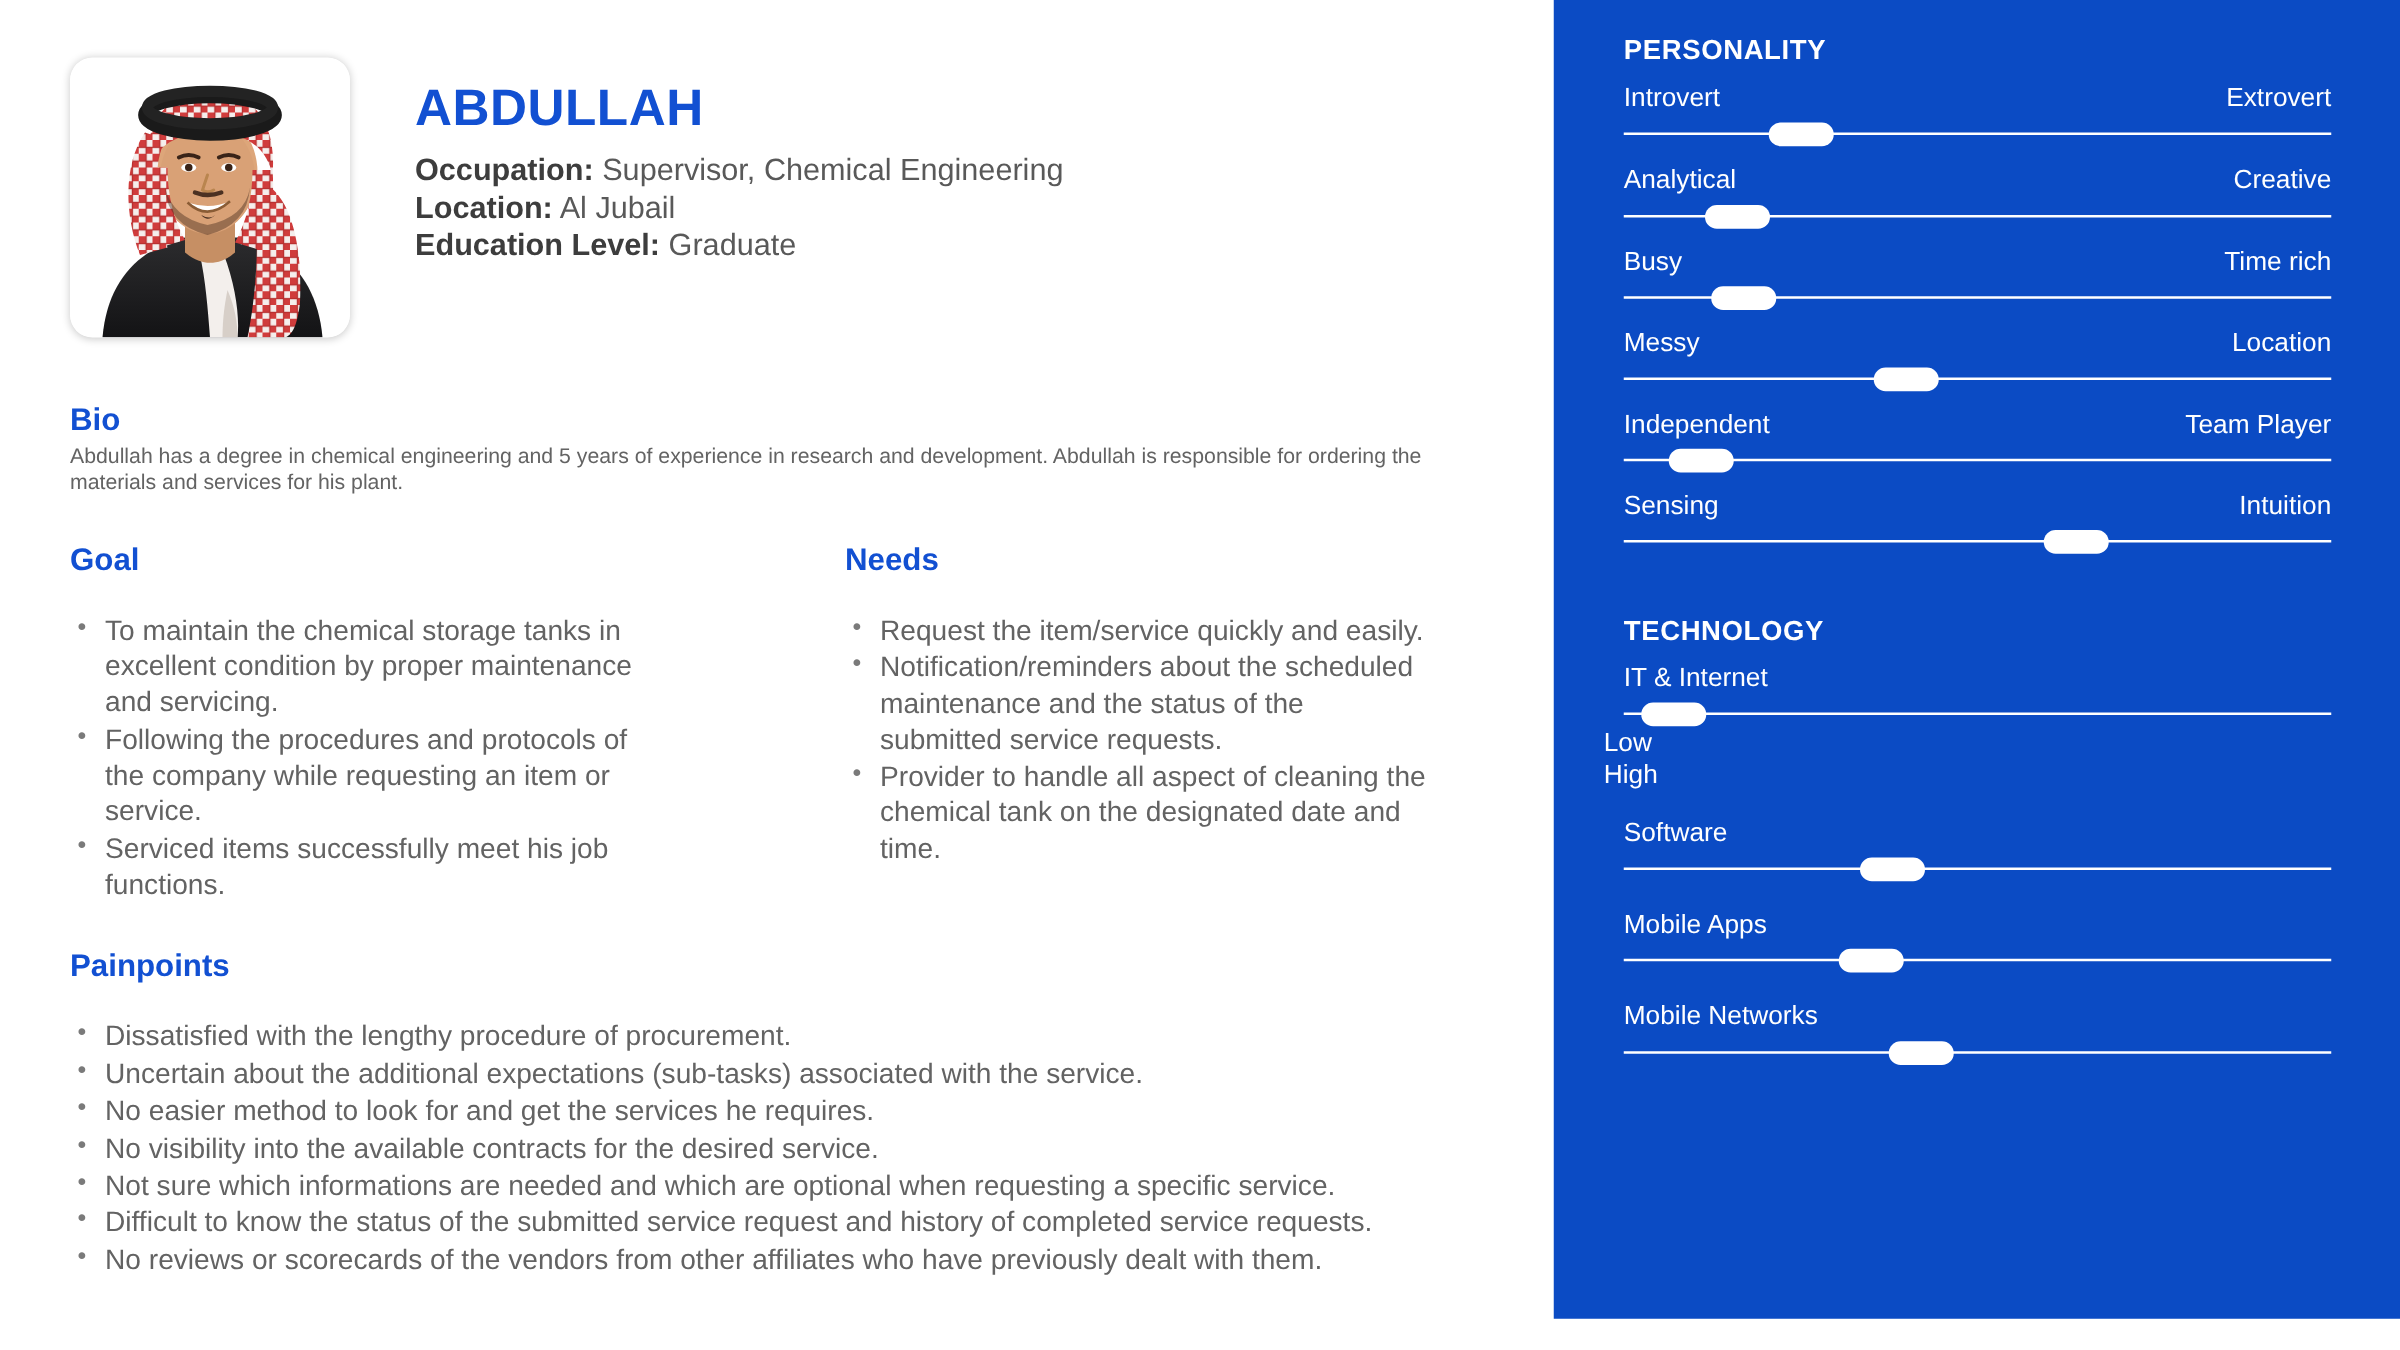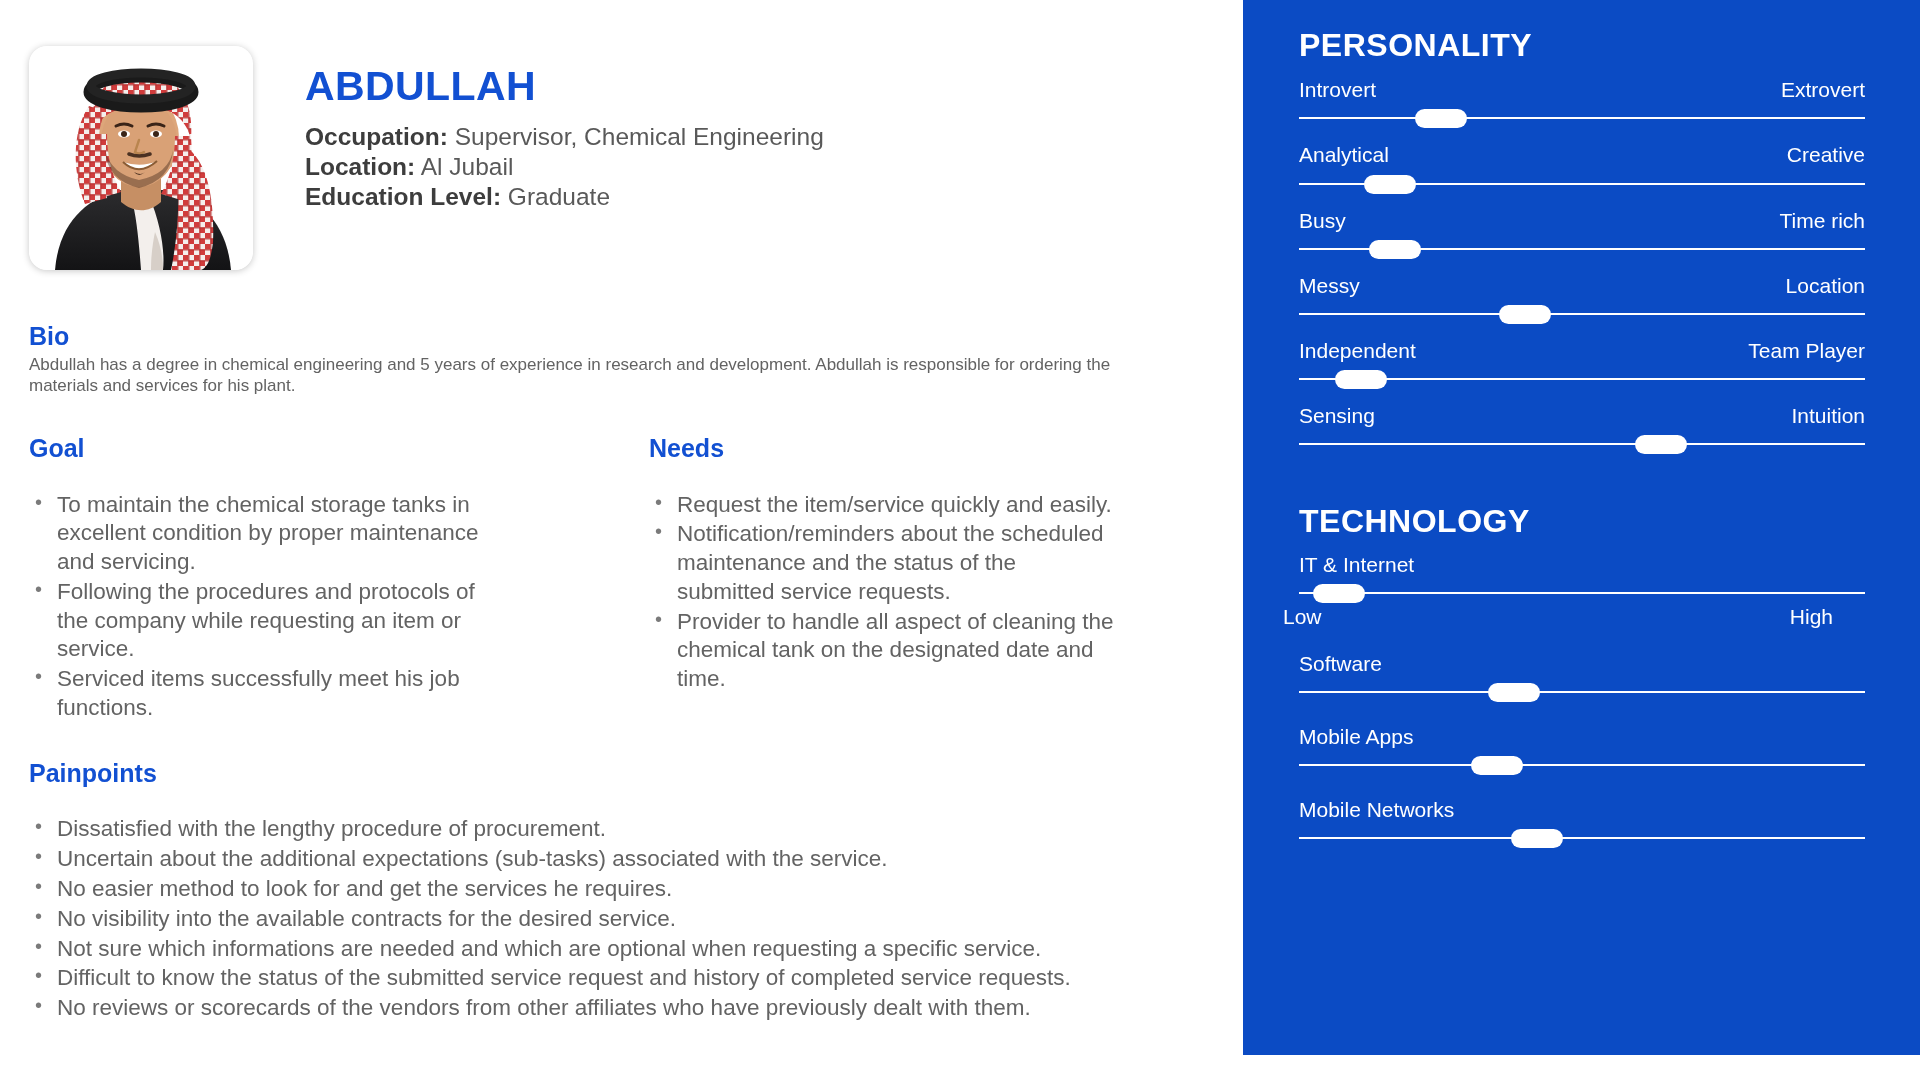--- a/index.html
+++ b/index.html
@@ -7,21 +7,21 @@
   body {
     font-family:"Liberation Sans", sans-serif;
     background:#ffffff;
     overflow:hidden;
     position:relative;
   }
 
   
   .left-col{
     position:absolute; left:0; top:0; width:1243px; height:1072px;
-    padding:46px 0 0 29px;
+    padding:46px 0 0 56px;
   }
 
   .header-row{ display:flex; align-items:flex-start; gap:52px; }
 
   .avatar-card{
     width:224px; height:224px; flex:0 0 224px;
     border-radius:18px; background:#fdfdfd;
     box-shadow:0 1px 7px rgba(0,0,0,.22);
     overflow:hidden; position:relative;
   }
@@ -66,21 +66,21 @@
   .pain-block{ margin-top:36px; }
   .pain-block ul.bul li{ max-width:1190px; }
 
   
   .right-panel{
     position:absolute; left:1243px; top:0; width:677px; height:1055px;
     background:#0B4BC4;
     padding:28px 55px 0 56px;
   }
   .panel-title{
-    font-size:32px; font-weight:bold; color:#ffffff; letter-spacing:.5px;
+    font-size:22px; font-weight:bold; color:#ffffff; letter-spacing:.5px;
     line-height:1.1;
   }
   .slider-group{ margin-top:4px; }
 
   .slider-row{ margin-top:14px; }
   .slider-labels{
     display:flex; justify-content:space-between; align-items:baseline;
     font-size:21px; color:#ffffff; line-height:1.2; margin-bottom:6px;
     white-space:nowrap;
   }
@@ -93,21 +93,21 @@
     background:#ffffff;
   }
   .knob{
     position:absolute; top:1px; width:52px; height:19px;
     background:#ffffff; border-radius:10px;
     transform:translateX(-50%);
   }
   .sub-labels{
     display:flex; justify-content:space-between;
     font-size:21px; color:#ffffff; line-height:1.2;
-    margin-top:1px; margin-left:-16px; margin-right:32px;
+    margin-top:1px; margin-left:-16px; margin-right:32px;flex-direction:column;
   }
 
   .tech-title{ margin-top:50px; }
   .tech-group{ margin-top:10px; }
   .tech-row{ margin-top:22px; }
   .tech-row.first{ margin-top:12px; }
 </style>
 </head>
 <body>
 

